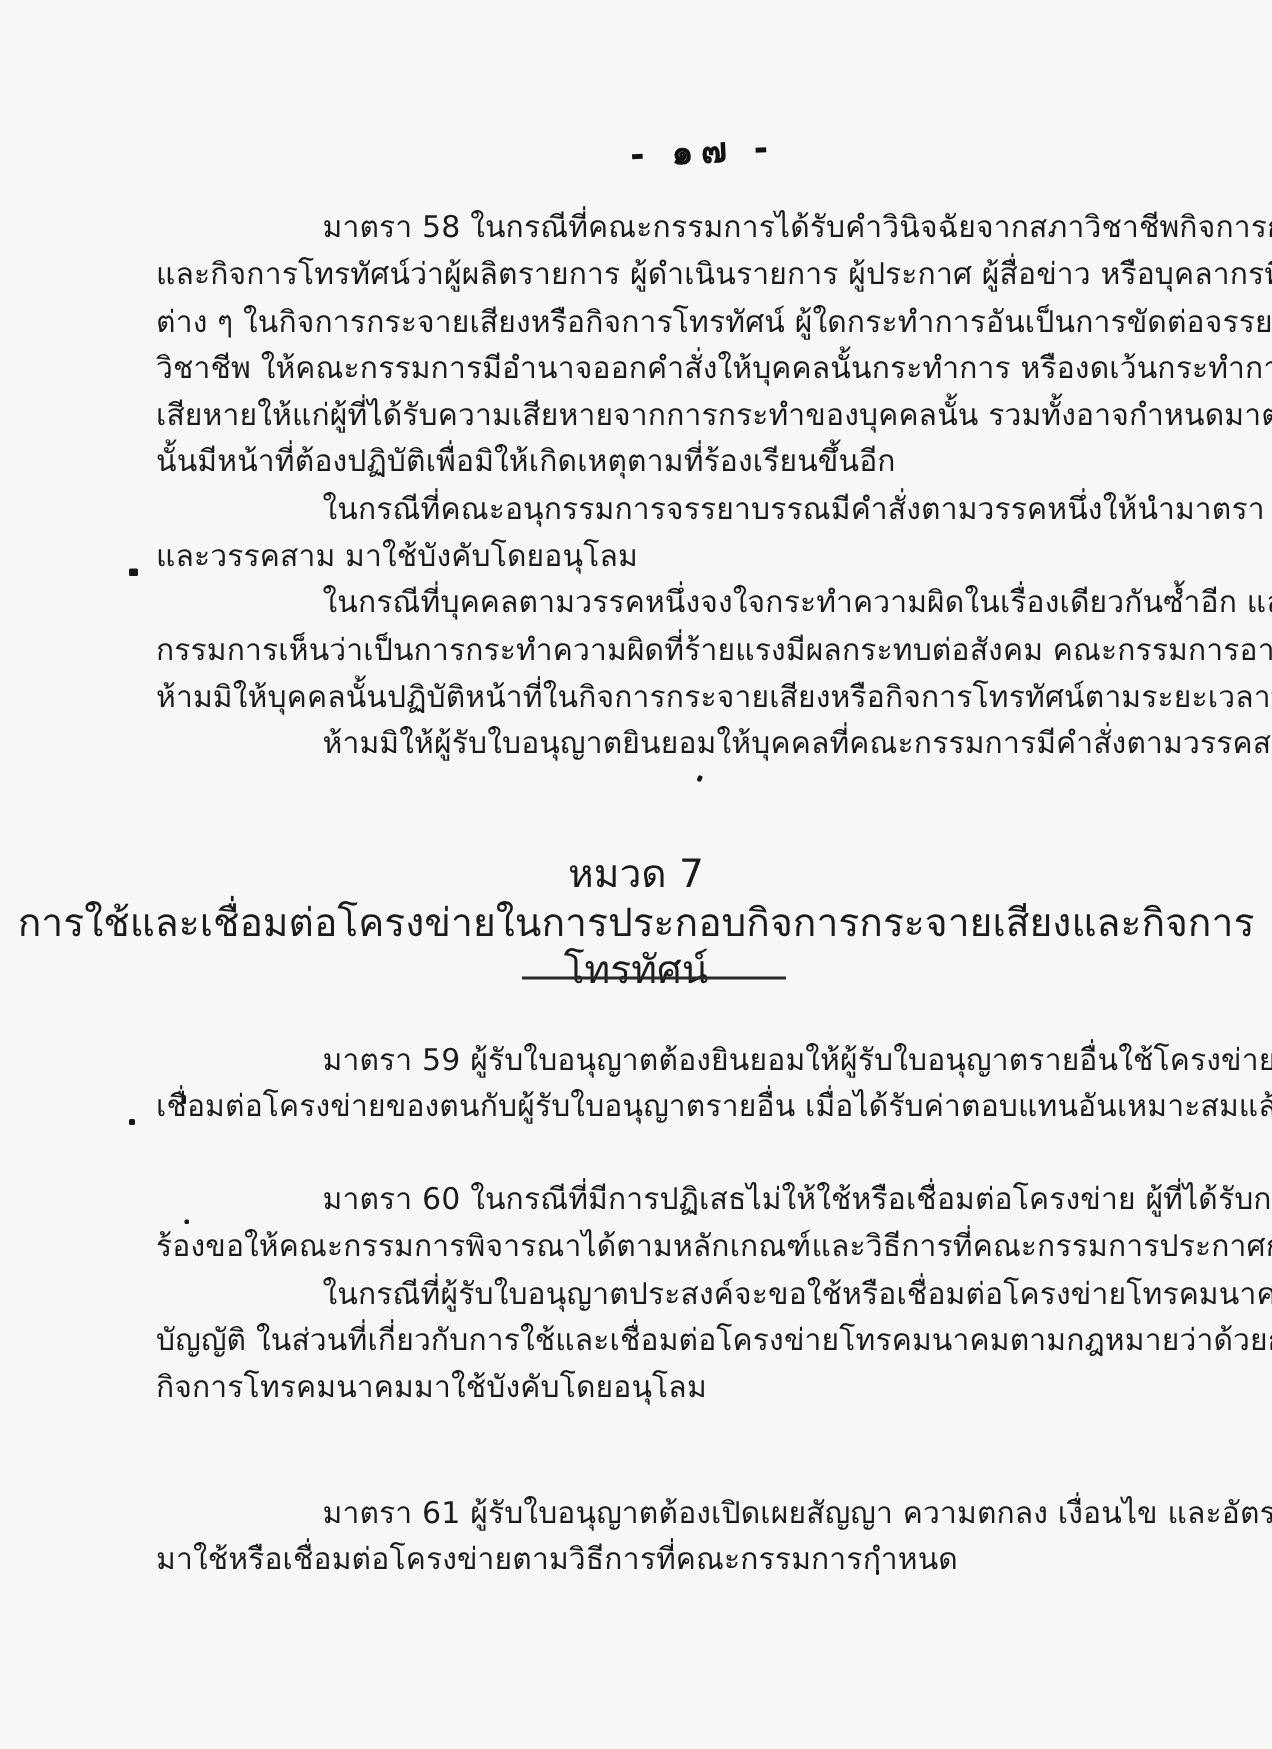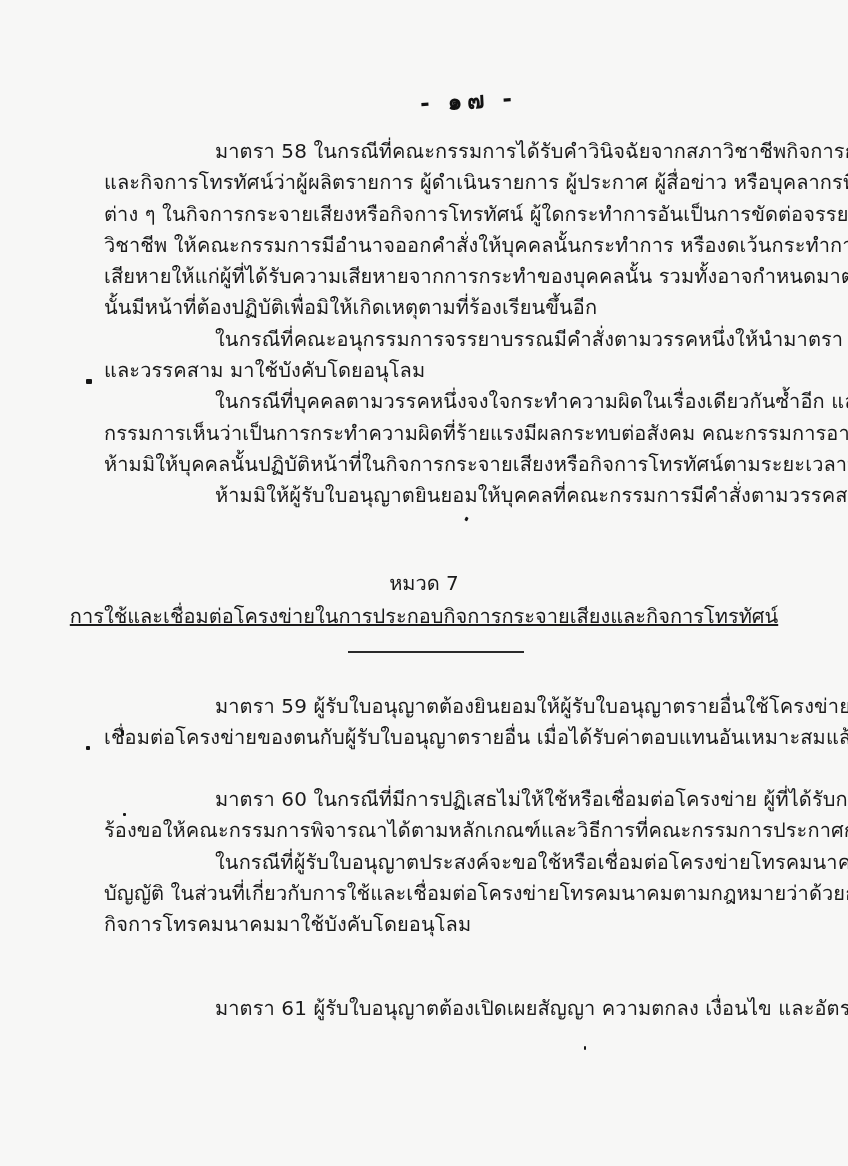--- a/index.html
+++ b/index.html
@@ -45,26 +45,26 @@
   #sec58 { top: 136px; }
   #sec59 { top: 691px; }
   #sec60 { top: 784px; }
   #sec61 { top: 993px; }
   
   .chapter-title, .chapter-subtitle {
     position: absolute;
     left: 0;
     width: 848px;
     text-align: center;
-    font-size: 20px;
+    font-size: 26px;
     line-height: 31px;
     color: #1b1b1b;
   }
   .chapter-title { top: 568px; }
-  .chapter-subtitle { top: 601px; text-decoration: underline; }
+  .chapter-subtitle { top: 601px; }
   .section-rule {
     position: absolute;
     top: 651px;
     left: 348px;
     width: 176px;
     height: 2px;
     background: #2a2a2a;
   }
   
   .speck {
@@ -113,20 +113,21 @@
   <div class="block" id="sec60">
     <div class="textline indent">มาตรา 60 ในกรณีที่มีการปฏิเสธไม่ให้ใช้หรือเชื่อมต่อโครงข่าย ผู้ที่ได้รับการปฏิเสธมีสิทธิ</div>
     <div class="textline">ร้องขอให้คณะกรรมการพิจารณาได้ตามหลักเกณฑ์และวิธีการที่คณะกรรมการประกาศกำหนด และเมื่อ</div>
     <div class="textline indent">ในกรณีที่ผู้รับใบอนุญาตประสงค์จะขอใช้หรือเชื่อมต่อโครงข่ายโทรคมนาคมให้นำบท</div>
     <div class="textline">บัญญัติ  ในส่วนที่เกี่ยวกับการใช้และเชื่อมต่อโครงข่ายโทรคมนาคมตามกฎหมายว่าด้วยการประกอบ</div>
     <div class="textline">กิจการโทรคมนาคมมาใช้บังคับโดยอนุโลม</div>
   </div>
 
   <div class="block" id="sec61">
     <div class="textline indent">มาตรา 61 ผู้รับใบอนุญาตต้องเปิดเผยสัญญา ความตกลง เงื่อนไข และอัตราค่าตอบแทน</div>
+    <div class="textline">มาใช้หรือเชื่อมต่อโครงข่ายตามวิธีการที่คณะกรรมการกำหนด</div>
   </div>
 
   <div class="speck s1"></div>
   <div class="speck s2"></div>
   <div class="speck s3"></div>
   <div class="speck s4"></div>
   <div class="speck s5"></div>
   <div class="speck s6"></div>
 
 </div>

